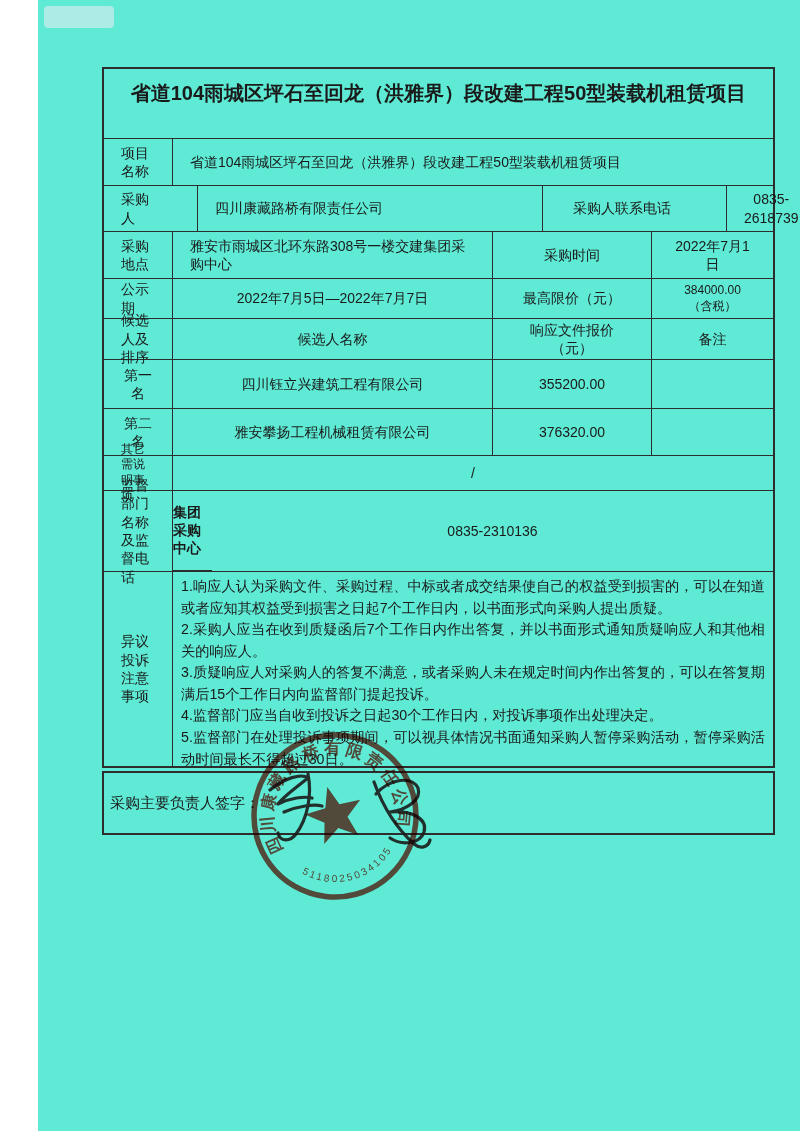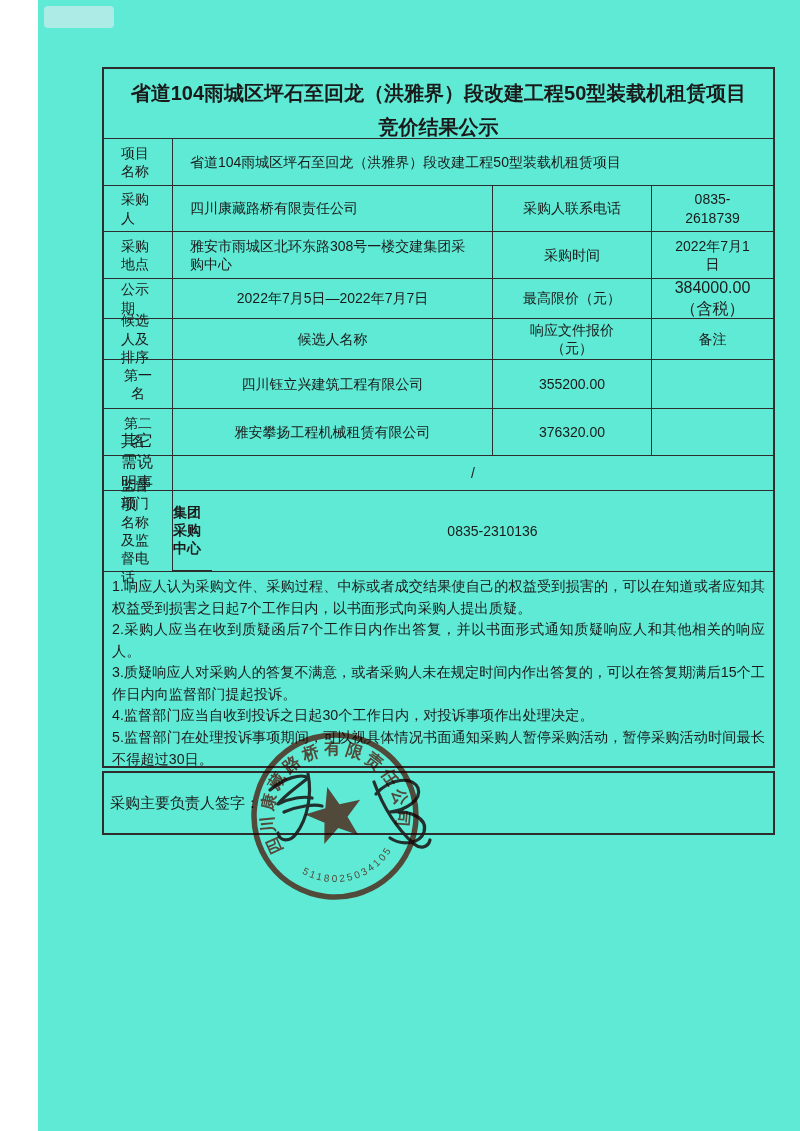--- a/index.html
+++ b/index.html
@@ -16,23 +16,23 @@
   .row{display:flex;border-bottom:1.5px solid #2d2d2d;}
   .row.last{border-bottom:none;}
   .cell{padding:2px 17px;display:flex;align-items:center;font-size:14px;line-height:1.32;}
   .cell+.cell{border-left:1.5px solid #2d2d2d;}
   .c1{flex:0 0 68px;}
   .c2{flex:0 0 320px;}
   .c3{flex:0 0 159px;}
   .c4{flex:1 1 auto;}
   .ctr{justify-content:center;text-align:center;}
   .titleRow{display:block;text-align:center;font-weight:bold;font-size:20px;line-height:1.7;padding:7px 24px;height:70px;}
-  .h47{height:47px;} .h46{height:46px;} .h40{height:40px;} .h41{height:41px;}
+  .h47{height:47px;} .h46{height:46px;gap:25px;} .h40{height:40px;} .h41{height:41px;}
   .h49{height:49px;} .h35{height:35px;} .h81{height:81px;} .h194{height:194px;}
-  .small2{font-size:16px;line-height:1.3;}
+  .small2{font-size:12px;line-height:1.3;}
   .subcol{flex:1 1 auto;display:flex;padding:0;}
   .subrow{flex:0 0 39px;display:flex;align-items:center;justify-content:center;font-size:14px;}
   .subrow.first{border-bottom:1.5px solid #2d2d2d;}
   .subrow.secnd{flex:1 1 auto;}
   .notes{display:block;padding:4px 8px 10px 8px;font-size:14.2px;line-height:1.52;text-align:justify;}
   .notes p{margin:0;}
   .sigbox{
     position:absolute;left:64px;top:771px;width:673px;height:64px;border:2px solid #2d2d2d;
     box-sizing:border-box;display:flex;align-items:center;padding-left:6px;font-size:15px;background:transparent;
   }
@@ -42,21 +42,20 @@
 </head>
 <body>
 
 <div class="page">
   <div class="smudge"></div>
 
   <div class="tbl">
 
     <div class="row titleRow">
       <div>省道104雨城区坪石至回龙（洪雅界）段改建工程50型装载机租赁项目</div>
-      <div>竞价结果公示</div>
     </div>
 
     <div class="row h47">
       <div class="cell c1">项目名称</div>
       <div class="cell" style="flex:1 1 auto;">省道104雨城区坪石至回龙（洪雅界）段改建工程50型装载机租赁项目</div>
     </div>
 
     <div class="row h46">
       <div class="cell c1">采购人</div>
       <div class="cell c2">四川康藏路桥有限责任公司</div>
@@ -109,20 +108,21 @@
 
     <div class="row h81">
       <div class="cell c1">监督部门名称及监督电话</div>
       <div class="subcol" style="border-left:1.5px solid #2d2d2d;">
         <div class="subrow first" style="font-weight:bold;">集团采购中心</div>
         <div class="subrow secnd">0835-2310136</div>
       </div>
     </div>
 
     <div class="row h194 last">
+      <div class="cell c1">异议投诉注意事项</div>
       <div class="cell notes" style="flex:1 1 auto;align-items:flex-start;">
         <div>
           <p>1.响应人认为采购文件、采购过程、中标或者成交结果使自己的权益受到损害的，可以在知道或者应知其权益受到损害之日起7个工作日内，以书面形式向采购人提出质疑。</p>
           <p>2.采购人应当在收到质疑函后7个工作日内作出答复，并以书面形式通知质疑响应人和其他相关的响应人。</p>
           <p>3.质疑响应人对采购人的答复不满意，或者采购人未在规定时间内作出答复的，可以在答复期满后15个工作日内向监督部门提起投诉。</p>
           <p>4.监督部门应当自收到投诉之日起30个工作日内，对投诉事项作出处理决定。</p>
           <p>5.监督部门在处理投诉事项期间，可以视具体情况书面通知采购人暂停采购活动，暂停采购活动时间最长不得超过30日。</p>
         </div>
       </div>
     </div>

